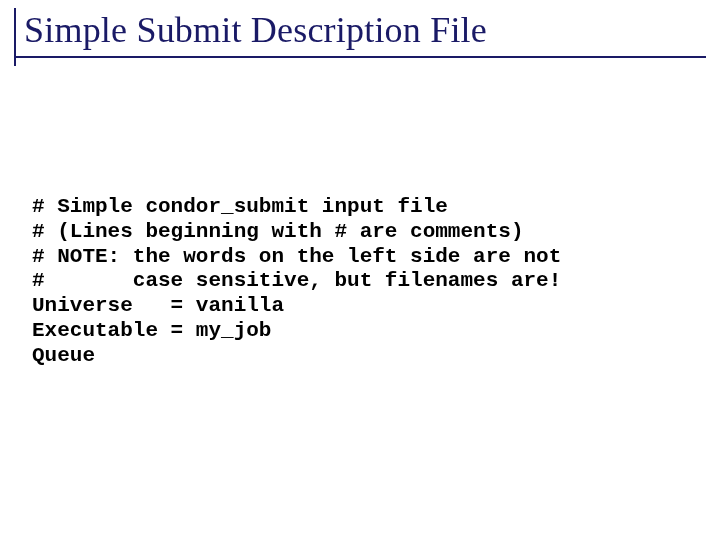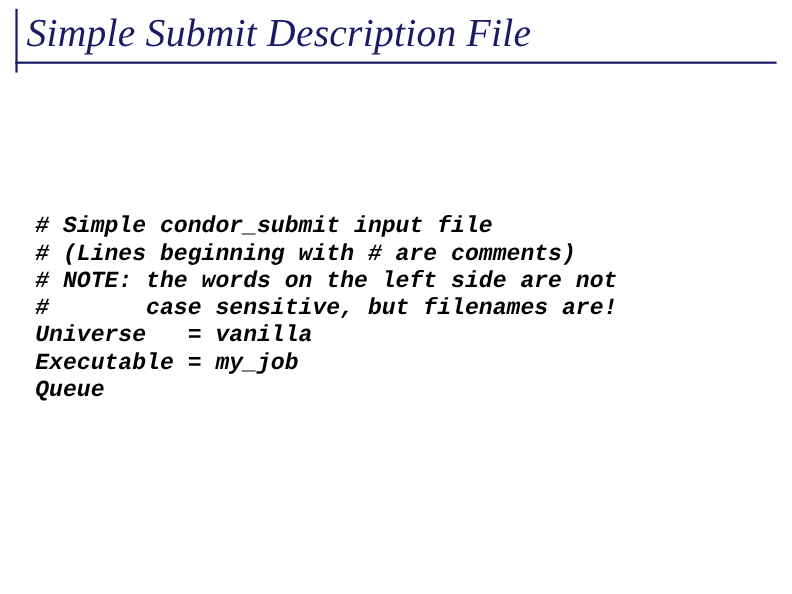--- a/index.html
+++ b/index.html
@@ -10,21 +10,20 @@
     background: #ffffff;
     font-family: "Times New Roman", Times, serif;
     color: #000;
     overflow: hidden;
   }
   .slide {
     position: relative;
     width: 720px;
     height: 456px;
     box-sizing: border-box;
-    font-style: italic;
   }
   .title-wrap {
     position: absolute;
     left: 14px;
     top: 8px;
     right: 14px;
   }
   .title-rule-top {
     position: absolute;
     left: 0;

